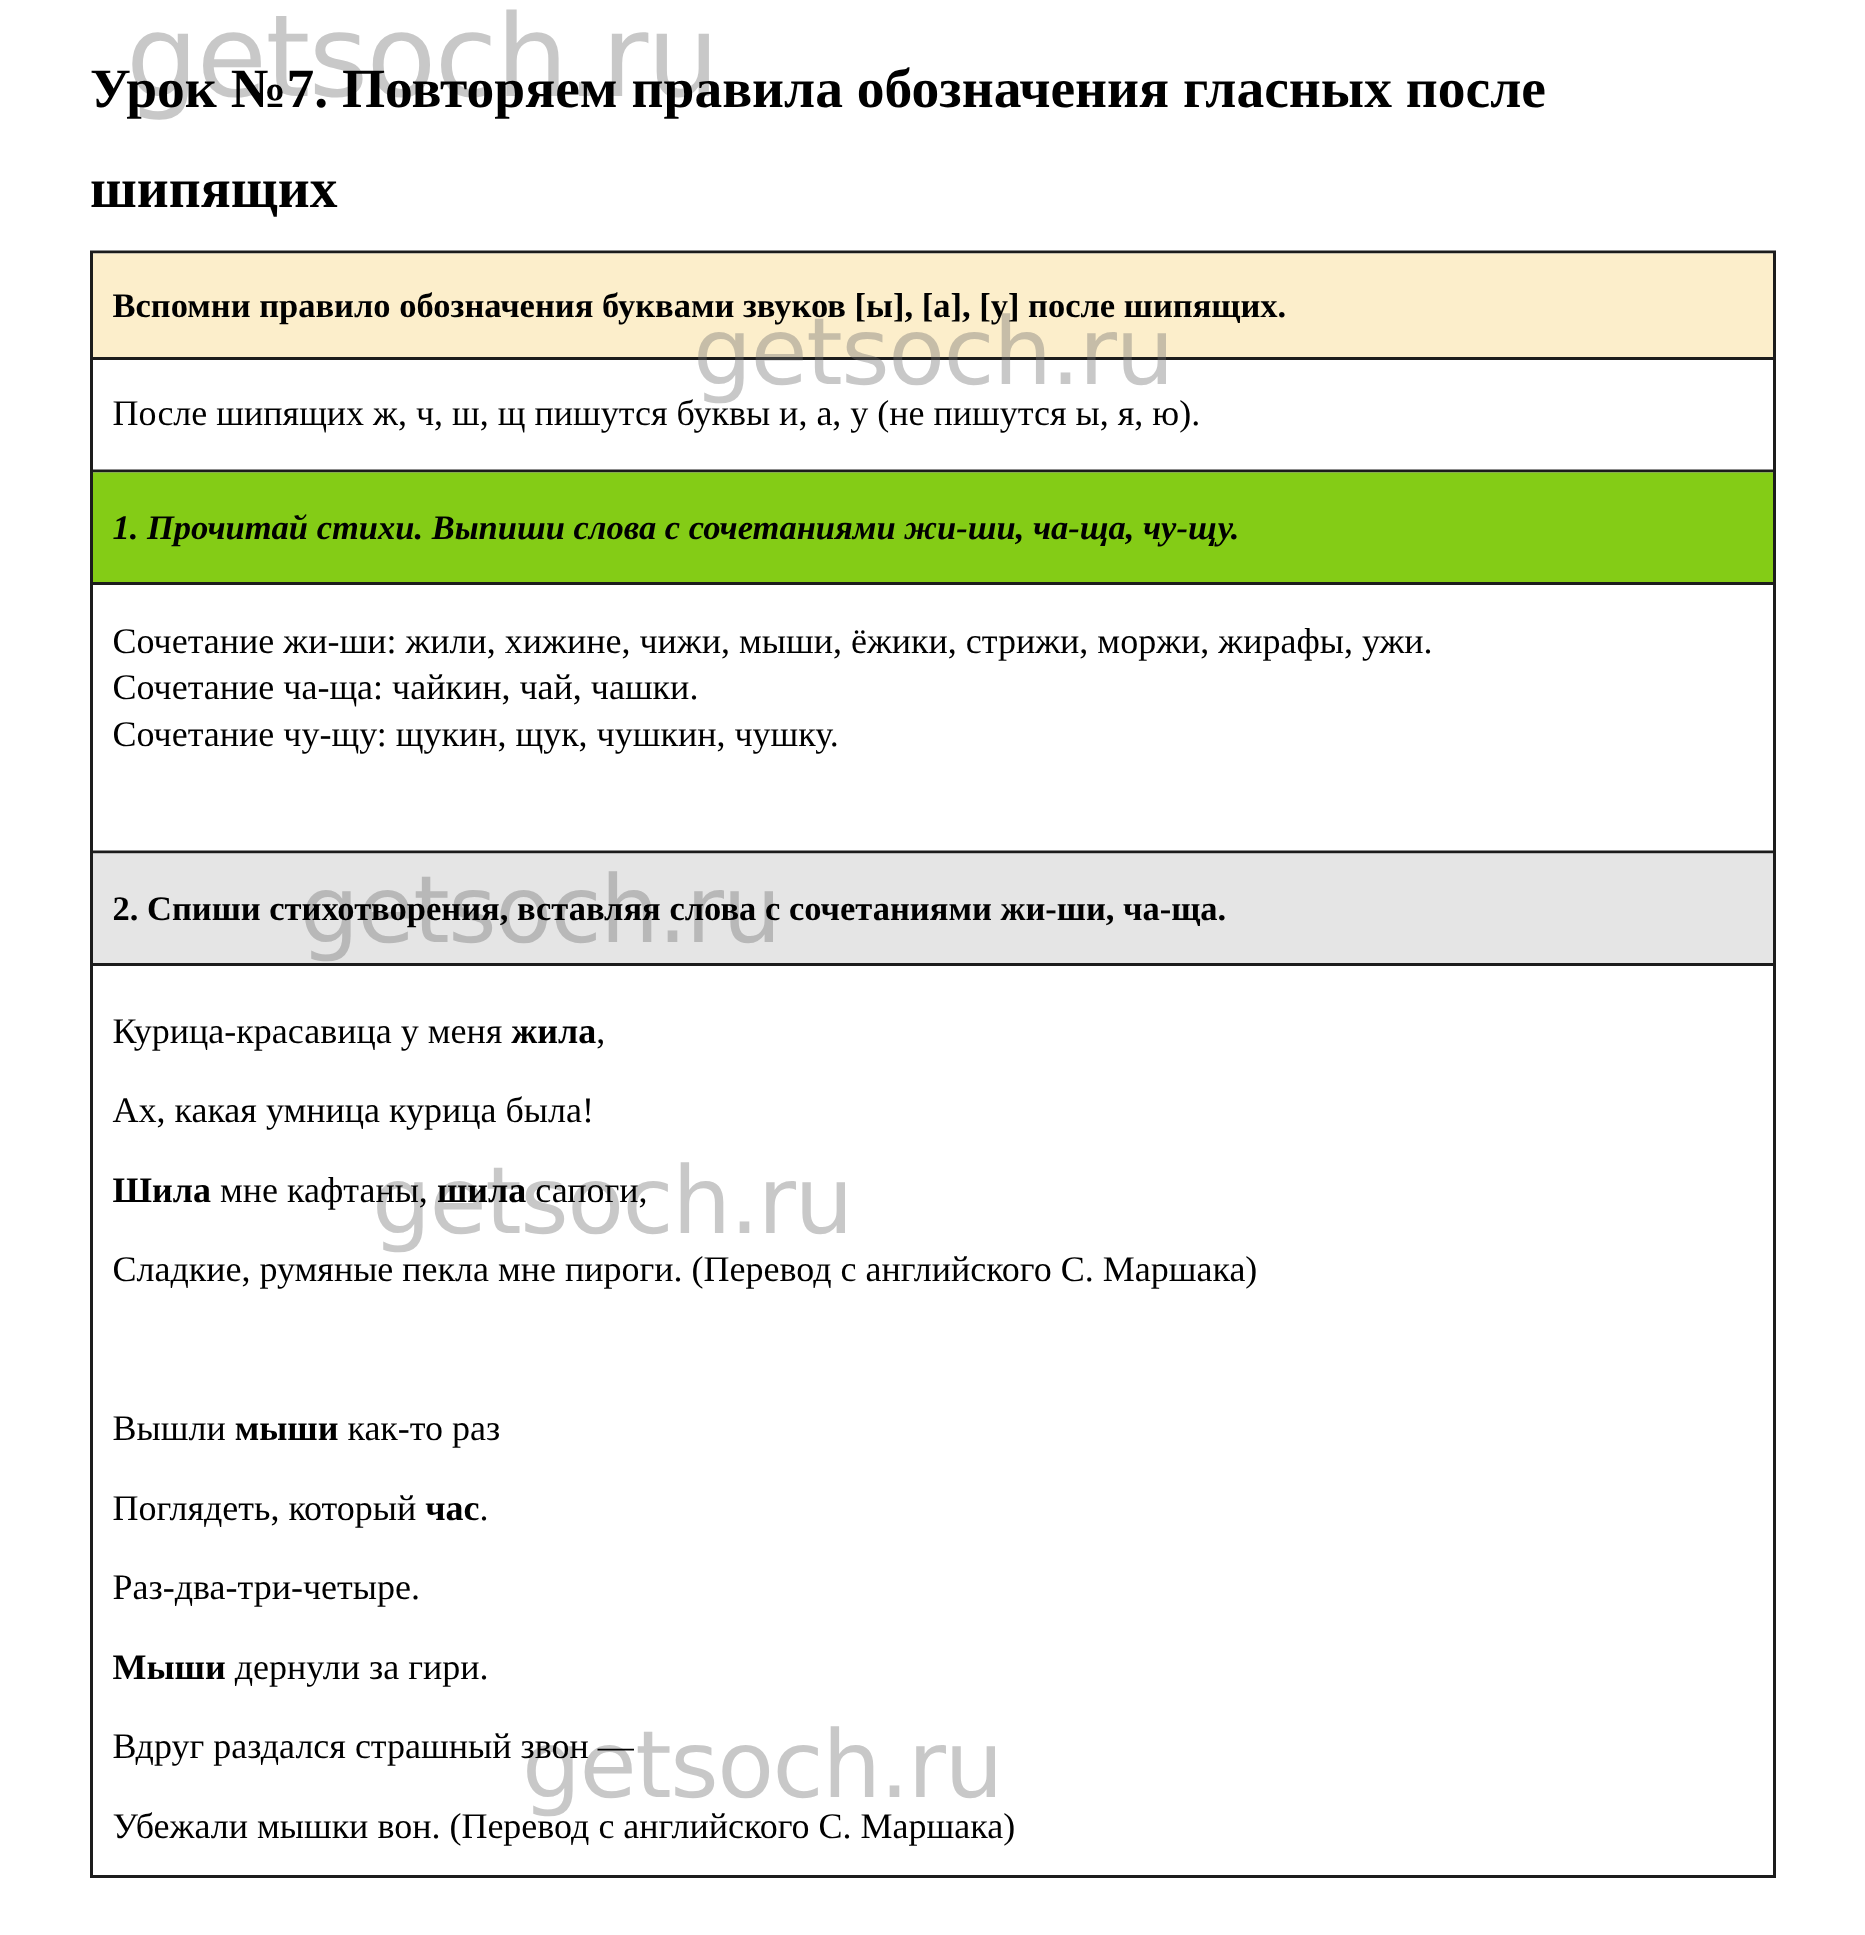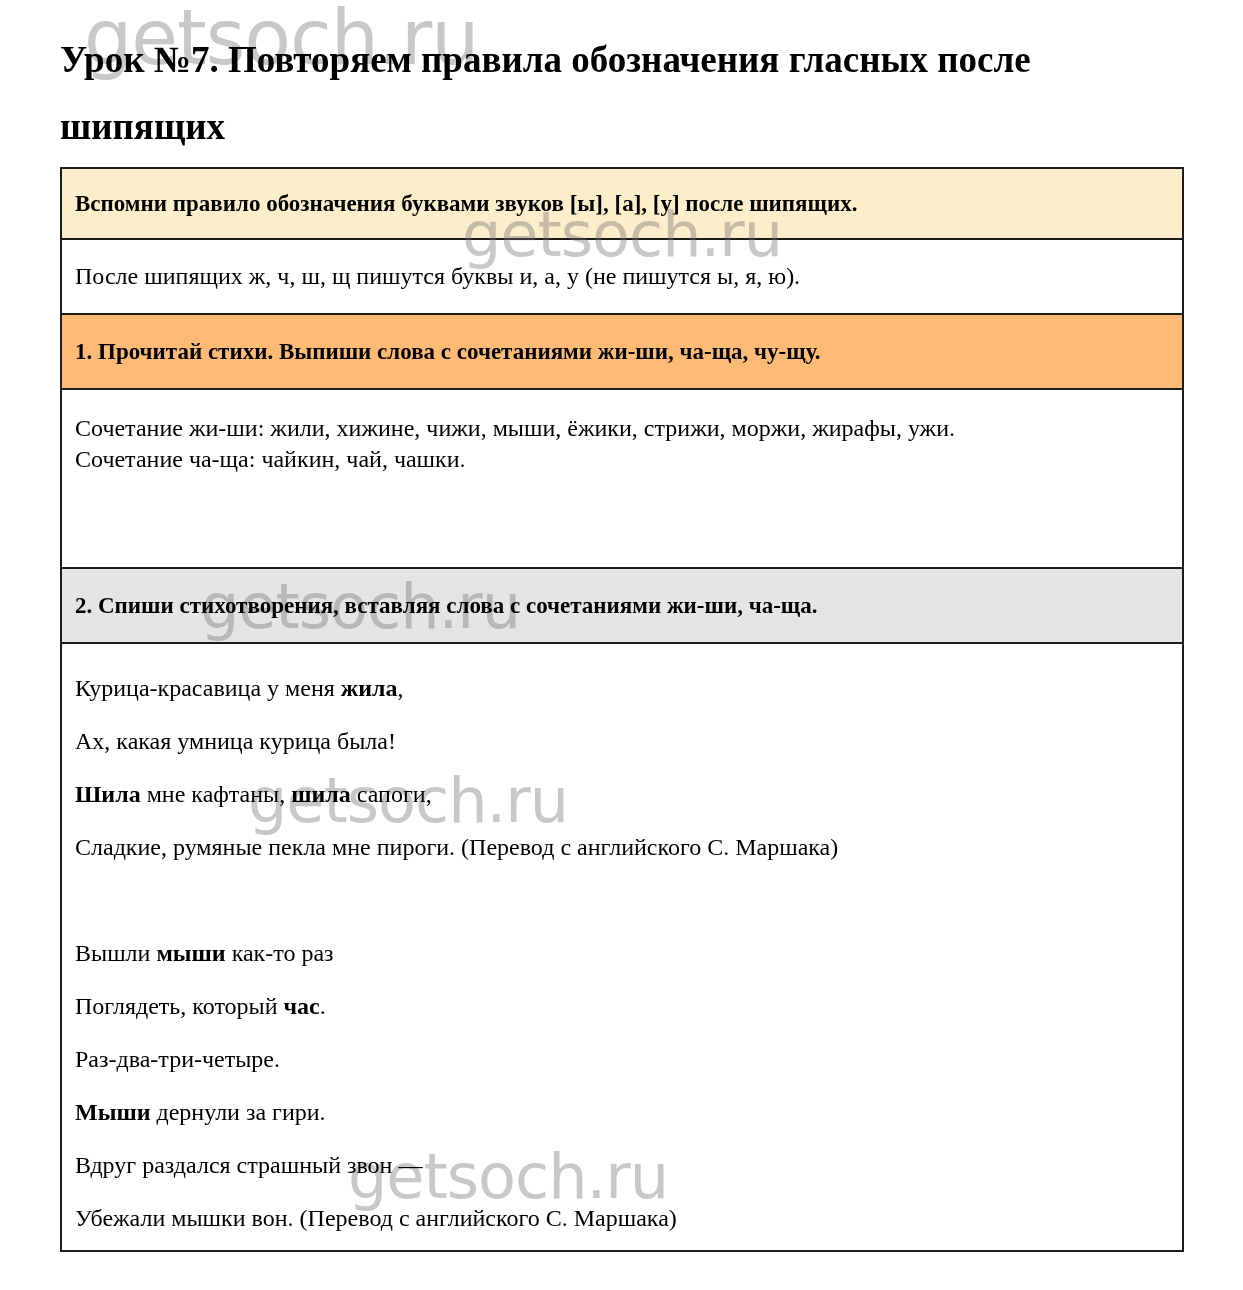--- a/index.html
+++ b/index.html
@@ -84,26 +84,27 @@
 
 <h1 class="page-title">Урок №7. Повторяем правила обозначения гласных после шипящих</h1>
 
 <div class="task-table" id="task-table" style="border-color: rgb(28, 28, 28);">
     <div class="trow header row-h1" style="border-bottom-color: rgb(28, 28, 28); background: rgb(252, 238, 203);">
       <span class="cell-text">Вспомни правило обозначения буквами звуков [ы], [а], [у] после шипящих.</span>
     </div>
     <div class="trow body row-single" style="border-bottom-color: rgb(28, 28, 28);">
       <p>После шипящих ж, ч, ш, щ пишутся буквы и, а, у (не пишутся ы, я, ю).</p>
     </div>
-    <div class="trow header row-h2" style="border-bottom-color: rgb(28, 28, 28); background: #fdba74;">
+    <div class="trow header row-h2" style="border-bottom-color: rgb(28, 28, 28); background: #84cc16; font-style: italic;">
       <span class="cell-text">1. Прочитай стихи. Выпиши слова с сочетаниями жи-ши, ча-ща, чу-щу.</span>
     </div>
     <div class="trow body row-answers" style="border-bottom-color: rgb(28, 28, 28);">
       <p>Сочетание жи-ши: жили, хижине, чижи, мыши, ёжики, стрижи, моржи, жирафы, ужи.</p>
       <p>Сочетание ча-ща: чайкин, чай, чашки.</p>
+      <p>Сочетание чу-щу: щукин, щук, чушкин, чушку.</p>
     </div>
     <div class="trow header row-h2" style="border-bottom-color: rgb(28, 28, 28); background: #e5e5e5;">
       <span class="cell-text">2. Спиши стихотворения, вставляя слова с сочетаниями жи-ши, ча-ща.</span>
     </div>
     <div class="trow body row-poem" style="border-bottom-color: rgb(28, 28, 28);">
       <p>Курица-красавица у меня <b>жила</b>,</p>
       <p>Ах, какая умница курица была!</p>
       <p><b>Шила</b> мне кафтаны, <b>шила</b> сапоги,</p>
       <p>Сладкие, румяные пекла мне пироги. (Перевод с английского С. Маршака)</p>
       <p>&nbsp;</p>

